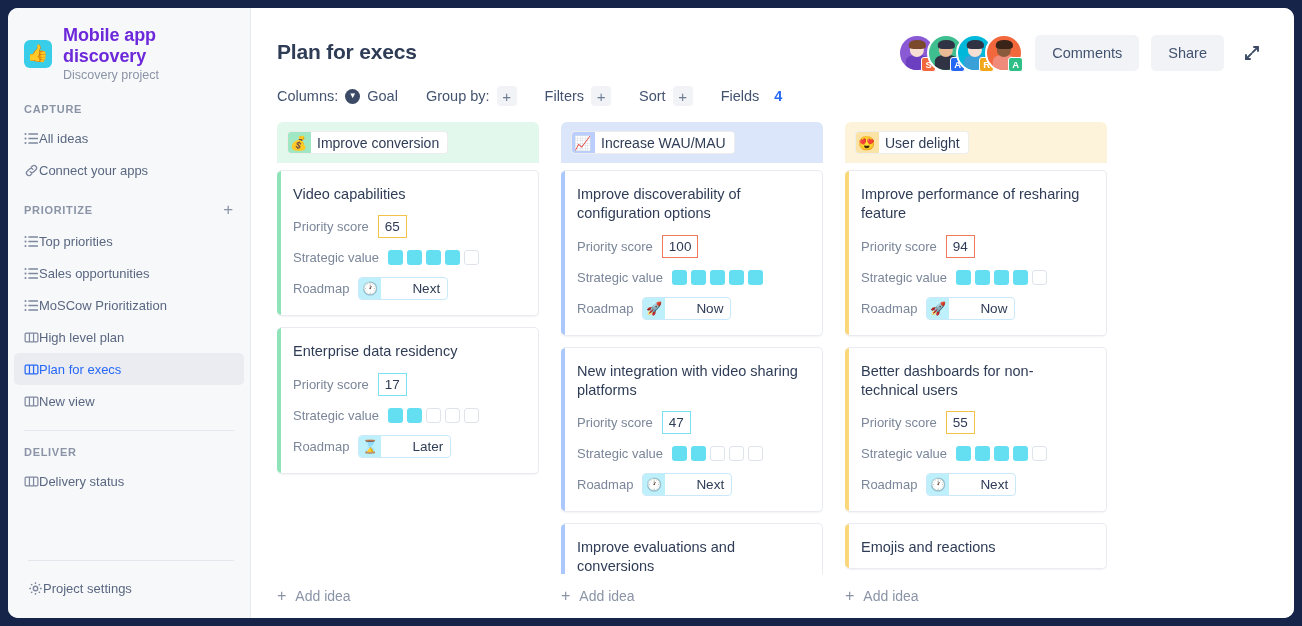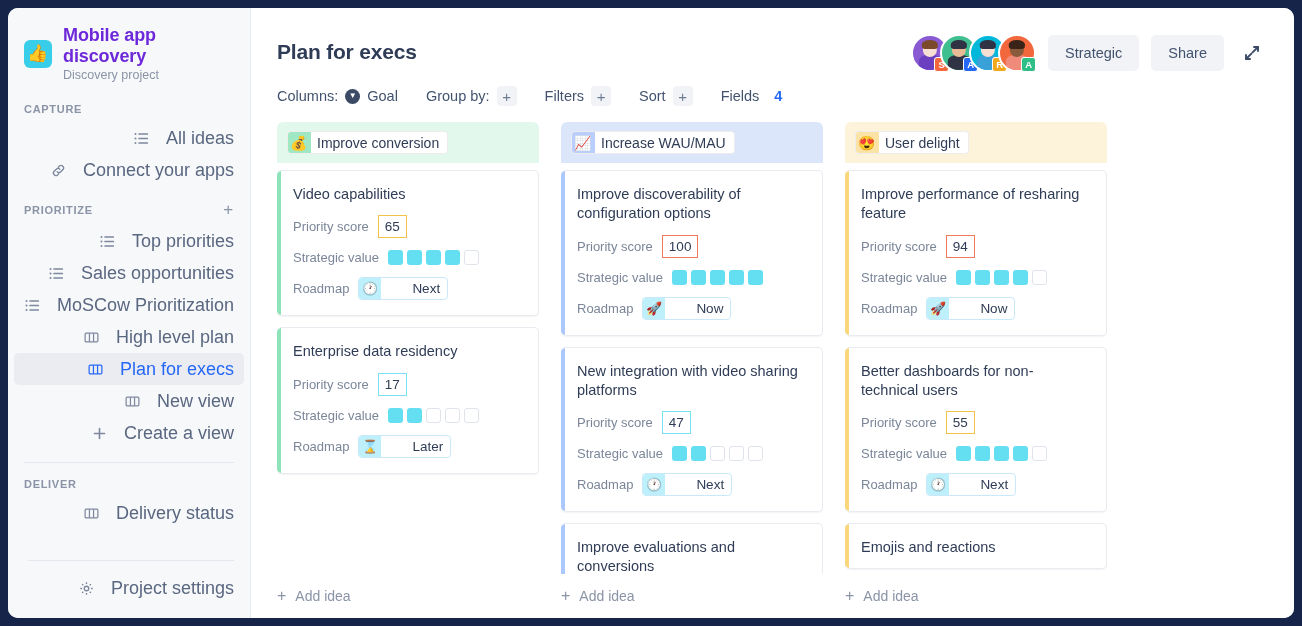--- a/index.html
+++ b/index.html
@@ -64,29 +64,28 @@
   .section-plus {
     color: #8a94a6;
     font-size: 17px;
     font-weight: normal;
     line-height: 1;
     cursor: pointer;
   }
   .nav-item {
     display: flex;
     align-items: center;
-    gap: 17px;
+    gap: 0;
     height: 32px;
     margin: 0 6px;
     padding: 0 10px;
     border-radius: 5px;
     color: #5a6781;
-    font-size: 18px;
+    font-size: 13px;
     cursor: pointer;
-    justify-content: flex-end;
   }
   .nav-item.active {
     background: #eaecf1;
     color: #2668f6;
     font-weight: normal;
   }
   .nav-ico {
     width: 15px; height: 15px;
     flex: 0 0 15px;
     display: flex; align-items: center; justify-content: center;
@@ -489,28 +488,20 @@
           </div>
           <div class="nav-item">
             <span class="nav-ico">
               <svg width="15" height="15" viewBox="0 0 16 16" fill="none" stroke="currentColor" stroke-width="1.3">
                 <rect x="1.2" y="3.4" width="13.6" height="9.2" rx="1.2"></rect>
                 <path d="M5.8 3.4v9.2M10.2 3.4v9.2"></path>
               </svg>
             </span>
             <span>New view</span>
           </div>
-          <div class="nav-item">
-            <span class="nav-ico">
-              <svg width="15" height="15" viewBox="0 0 16 16" fill="none" stroke="currentColor" stroke-width="1.7" stroke-linecap="round">
-                <path d="M8 2.6v10.8M2.6 8h10.8"></path>
-              </svg>
-            </span>
-            <span>Create a view</span>
-          </div>
           <div class="divider"></div>
         </div>
         <div class="deliver-wrap">
           <div class="section-label">
             <span>DELIVER</span>
           </div>
           <div class="nav-item">
             <span class="nav-ico">
               <svg width="15" height="15" viewBox="0 0 16 16" fill="none" stroke="currentColor" stroke-width="1.3">
                 <rect x="1.2" y="3.4" width="13.6" height="9.2" rx="1.2"></rect>
@@ -567,21 +558,21 @@
             </div>
             <div class="avatar" style="background: rgb(242, 104, 60);">
               <div class="disc">
                 <div class="body" style="background:#f08a7a"></div>
                 <div class="head" style="background:#8a5a3c"></div>
                 <div class="hair" style="background:#3a2318"></div>
               </div>
               <span class="badge" style="background:#2fbf86">A</span>
             </div>
           </div>
-        <button class="btn">Strategic</button>
+        <button class="btn">Comments</button>
         <button class="btn">Share</button>
         <button class="expand-btn">
           <svg width="20" height="20" viewBox="0 0 20 20" fill="none" stroke="currentColor" stroke-width="1.9" stroke-linecap="round" stroke-linejoin="round">
             <path d="M12 4h4v4"></path>
               <path d="M16 4l-5.4 5.4"></path>
             <path d="M8 16H4v-4"></path>
               <path d="M4 16l5.4-5.4"></path>
           </svg>
         </button>
       </div>

